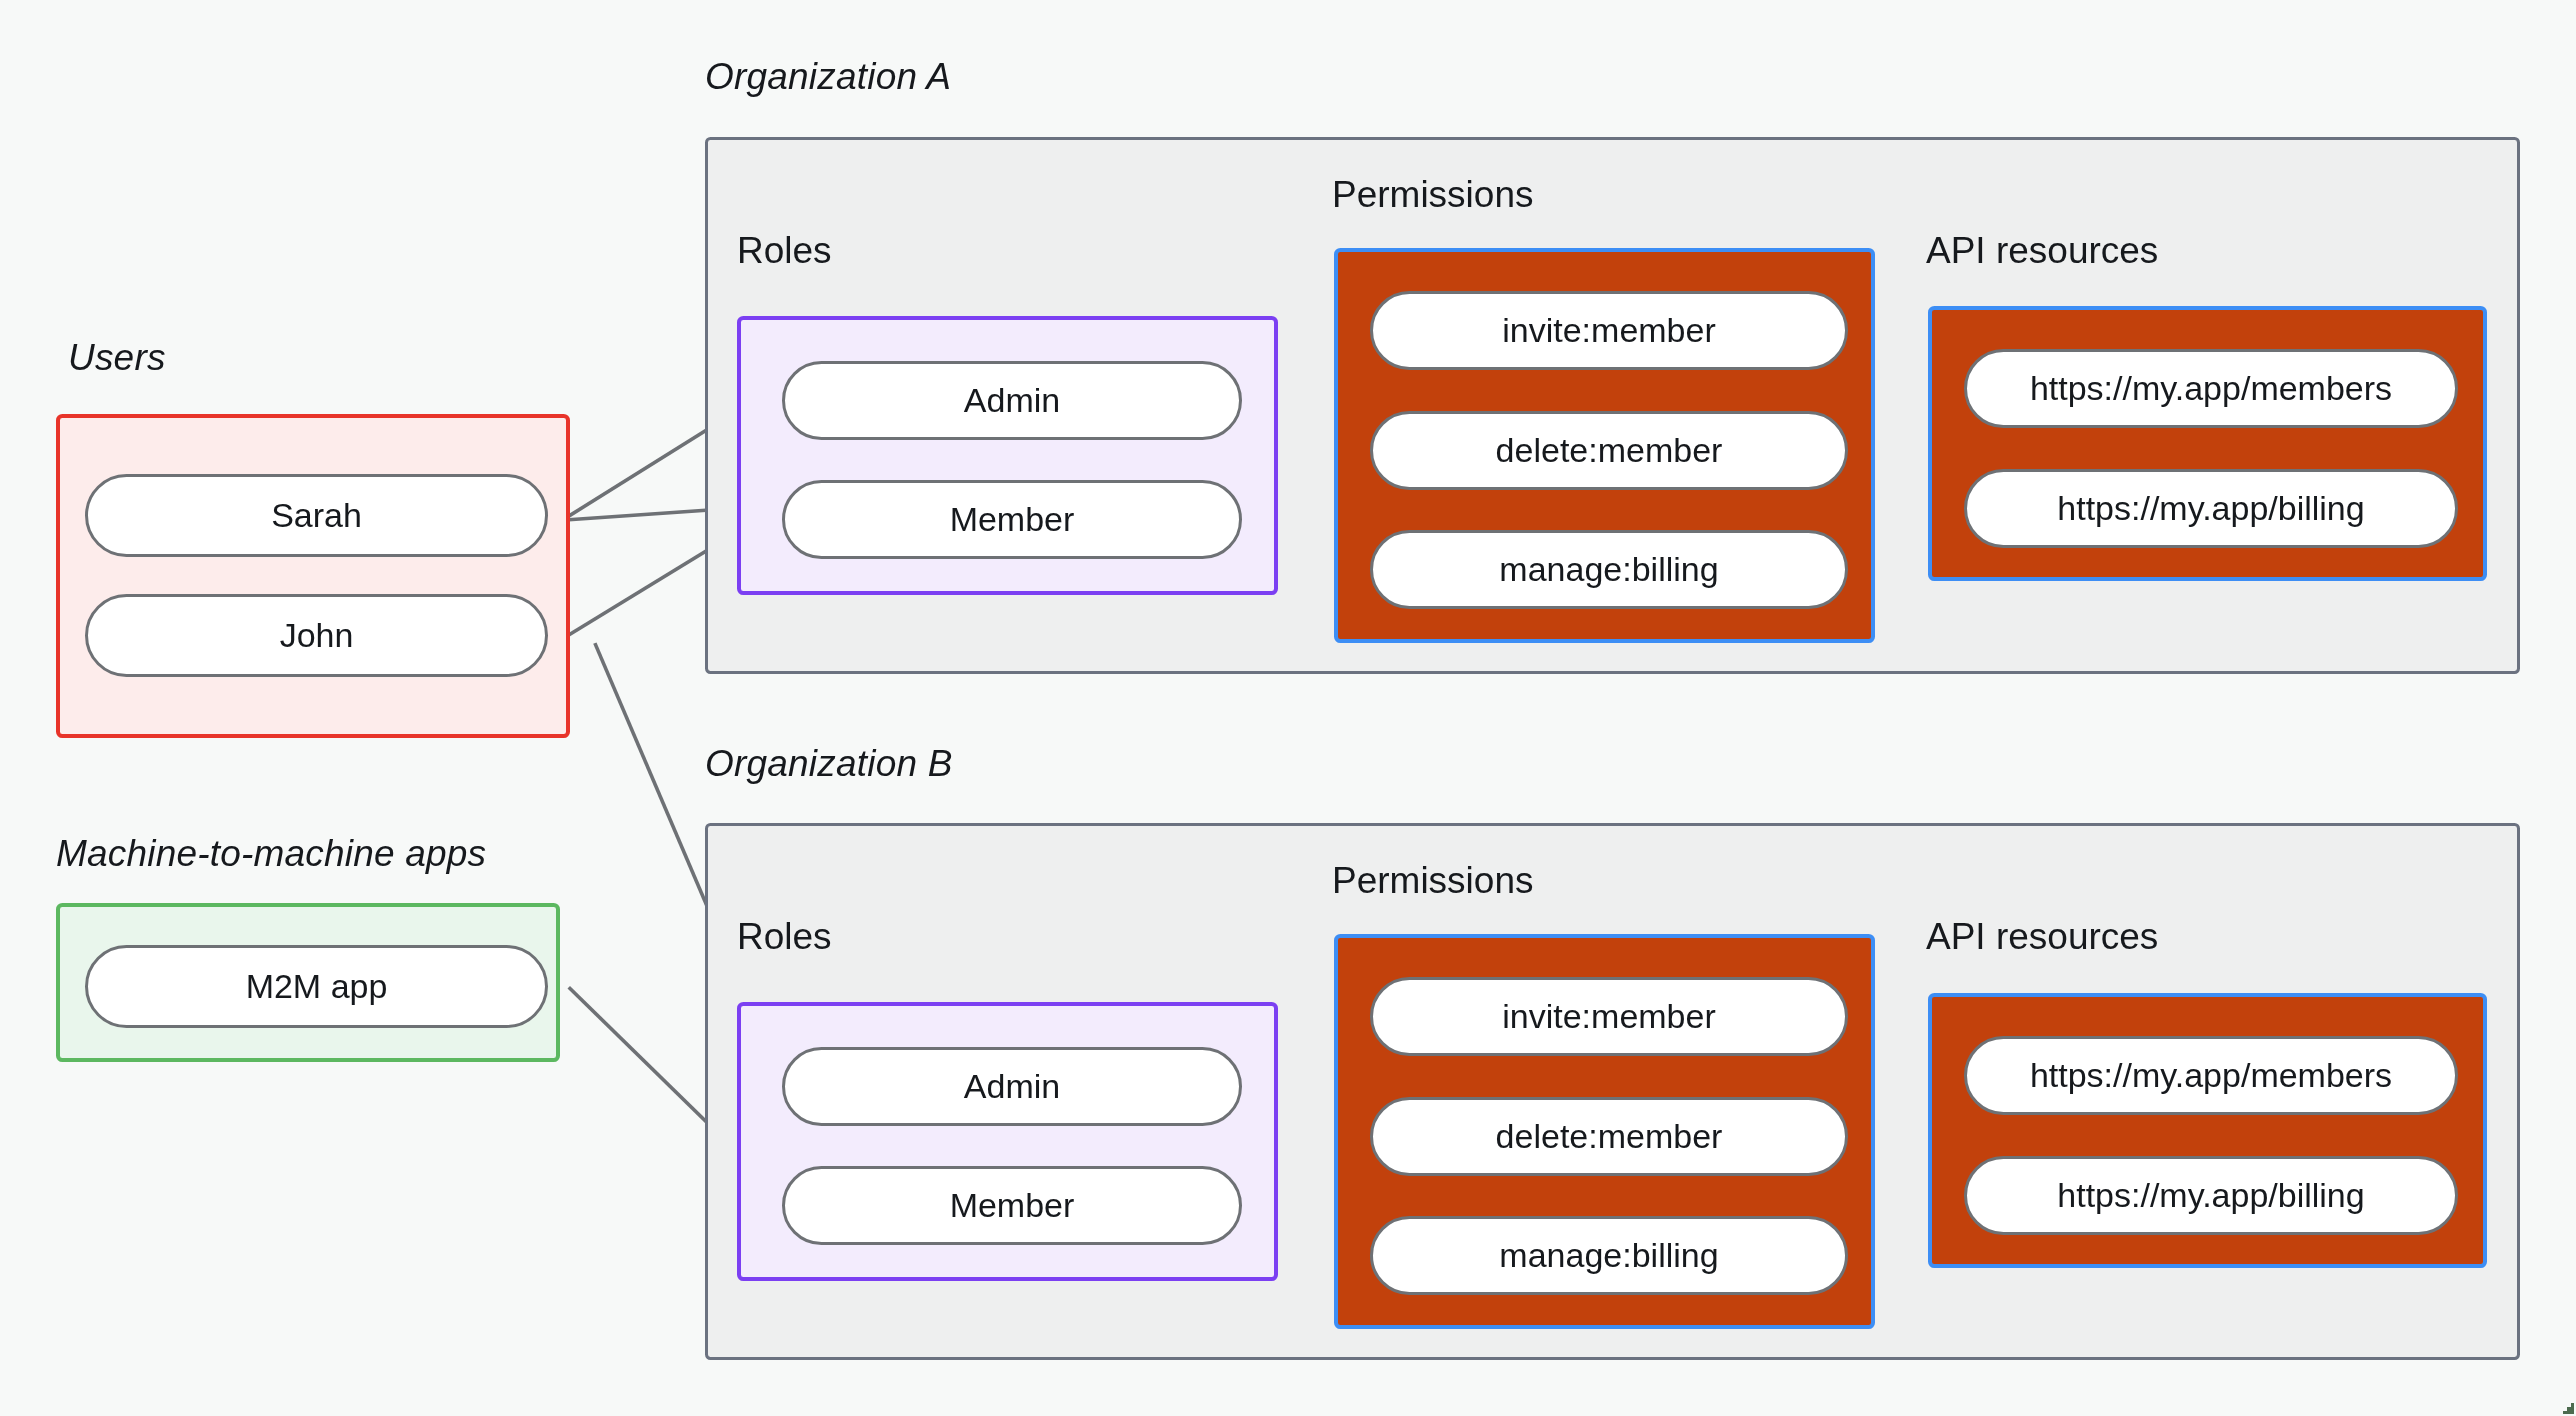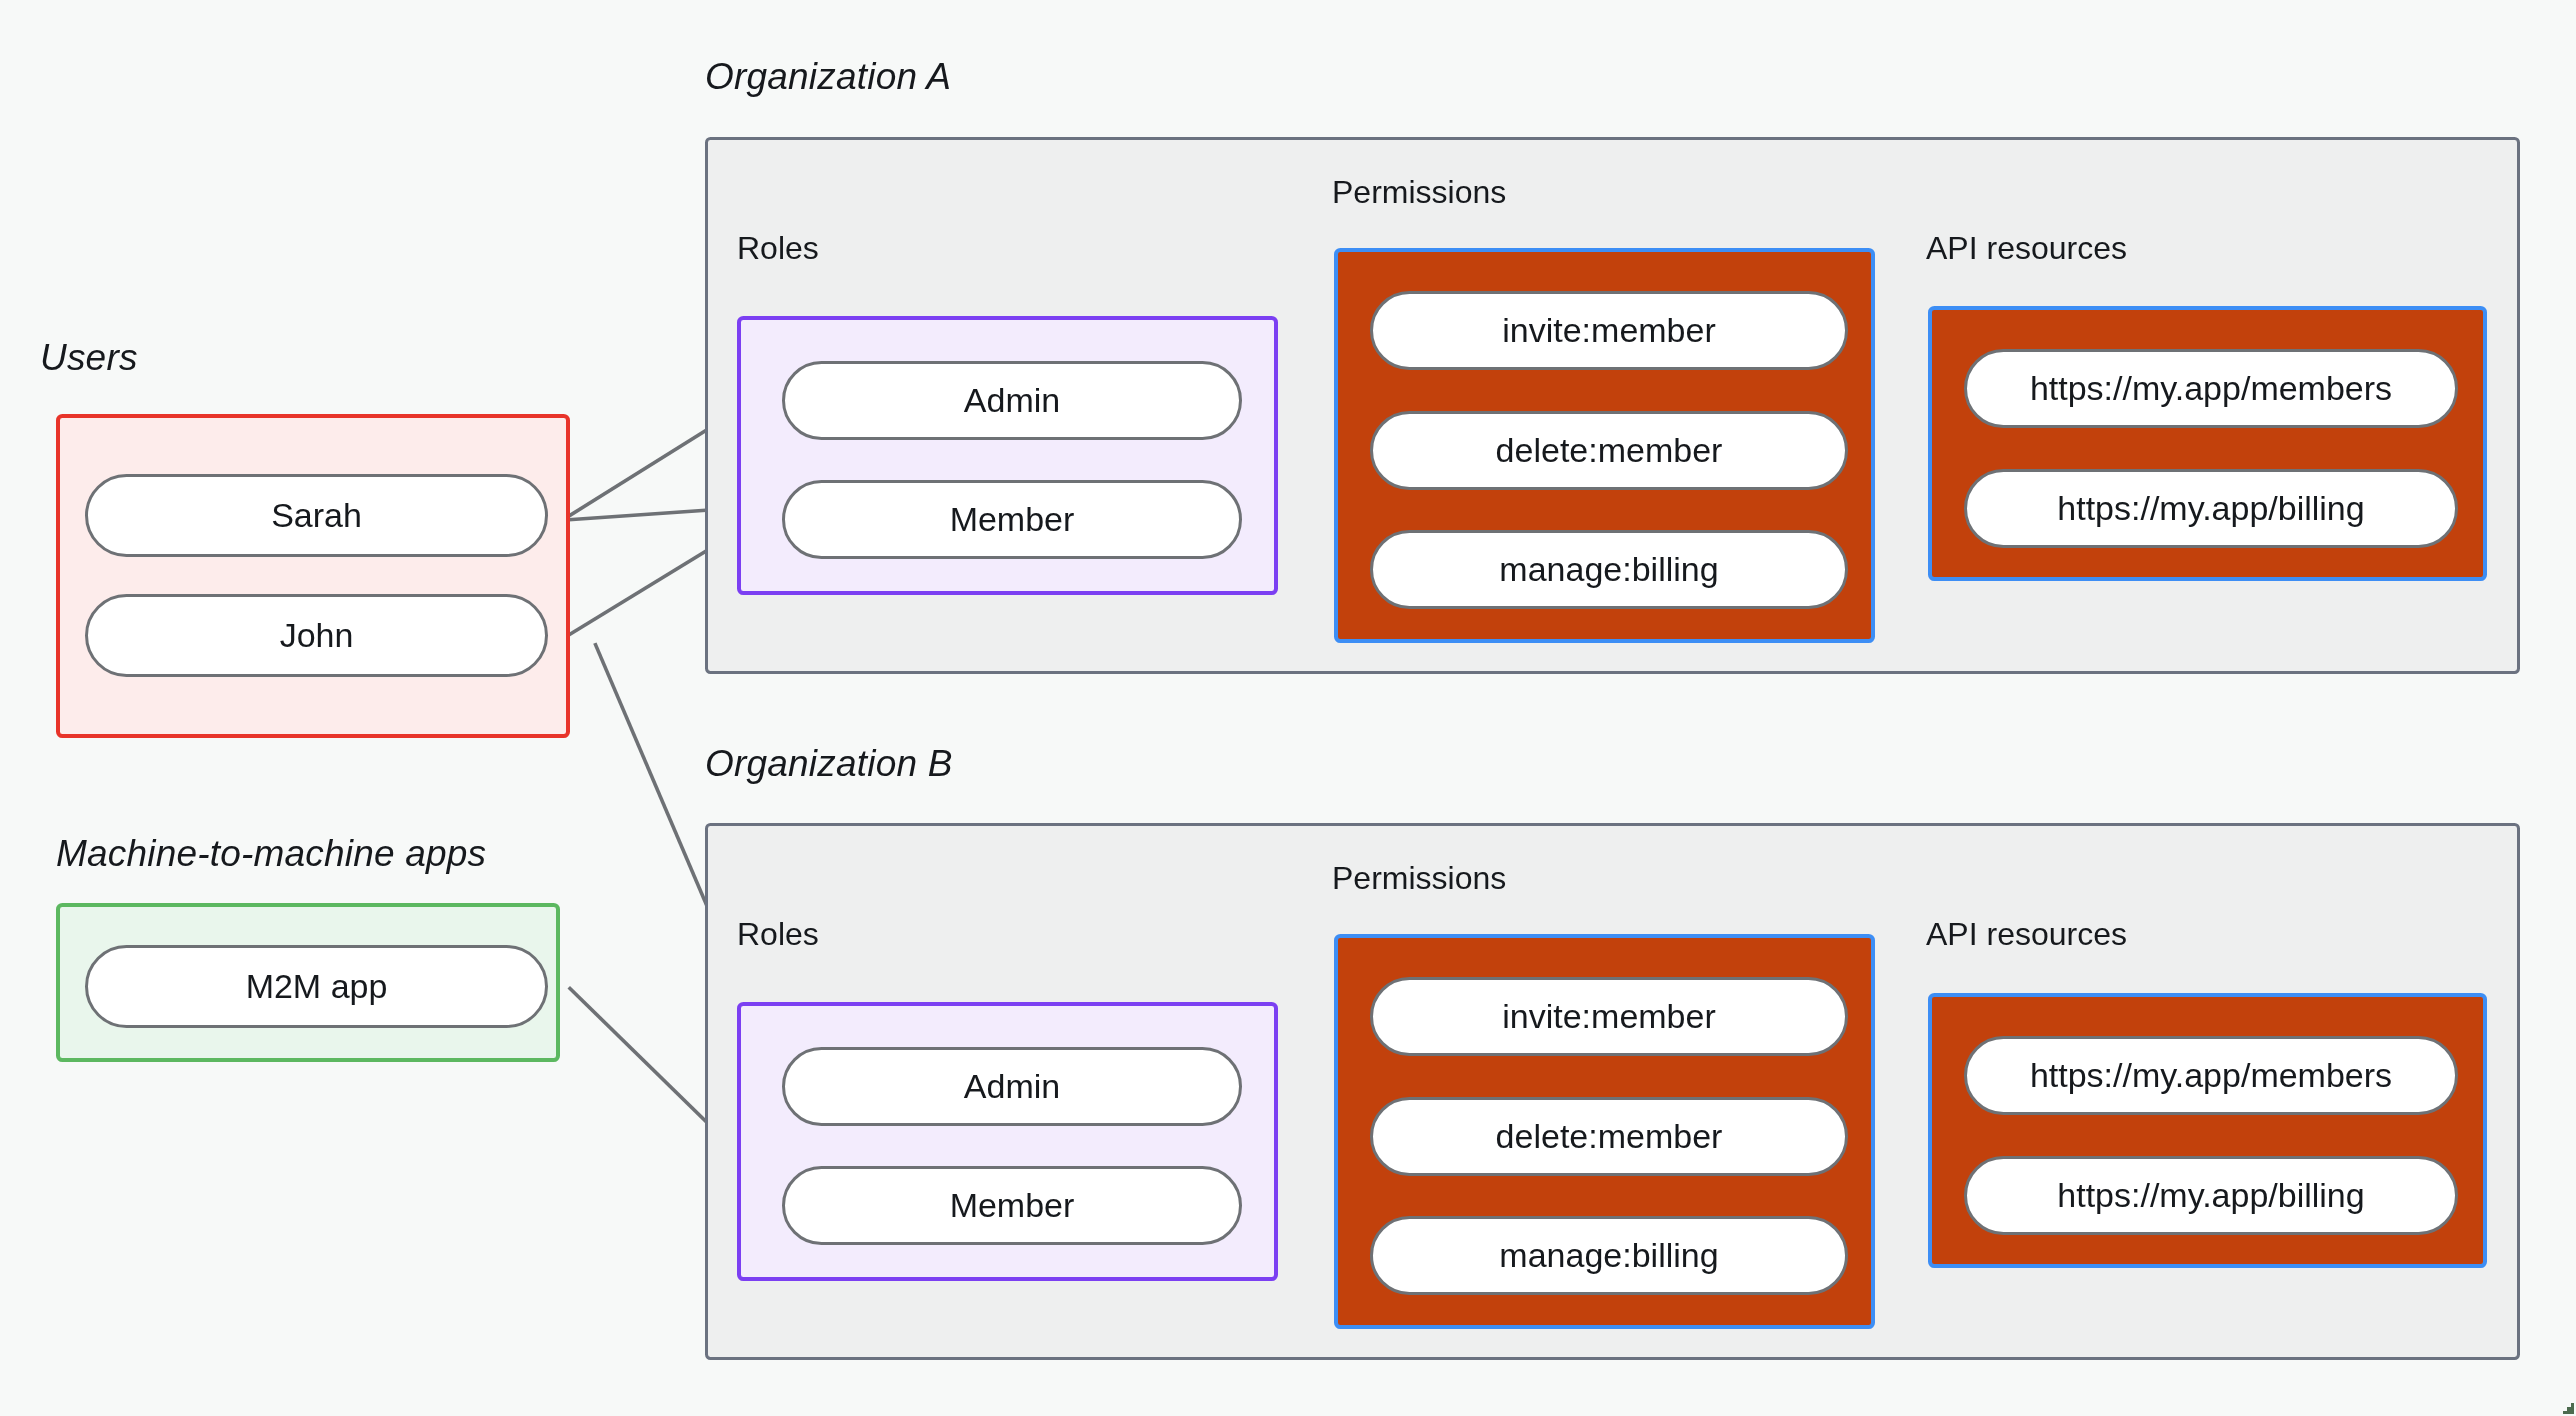--- a/index.html
+++ b/index.html
@@ -33,21 +33,21 @@
     position: absolute;
     font-size: 37px;
     color: #16191d;
     letter-spacing: 0.2px;
     white-space: nowrap;
     z-index: 3;
     font-style: italic;
   }
   .sub-label {
     position: absolute;
-    font-size: 32px;
+    font-size: 37px;
     color: #16191d;
     white-space: nowrap;
     z-index: 3;
   }
   .org-box {
     position: absolute;
     background: #eeefef;
     border: 3.6px solid #6b7280;
     border-radius: 5.4px;
     box-sizing: border-box;
@@ -161,21 +161,21 @@
       <circle cx="2176" cy="428" r="12"></circle>
       <circle cx="2176" cy="561" r="12"></circle>
       <circle cx="1515" cy="1124" r="12"></circle>
       <circle cx="1515" cy="1256" r="12"></circle>
       <circle cx="1515" cy="1389" r="12"></circle>
       <circle cx="2176" cy="1190" r="12"></circle>
       <circle cx="2176" cy="1323" r="12"></circle>
     </g>
   </svg>
 
-  <div class="group-label" style="left:40px; top:337px;">Users</div>
+  <div class="group-label" style="left:68px; top:337px;">Users</div>
 
   <div class="inner-box users" style="left:56px; top:414px; width:514px; height:324px;">
     <div class="pill" style="left:25px; top:56px; width:463px; height:83px;">Sarah</div>
     <div class="pill" style="left:25px; top:176px; width:463px; height:83px;">John</div>
   </div>
 
   <div class="group-label" style="left:56px; top:833px;">Machine-to-machine apps</div>
 
   <div class="inner-box m2m" style="left:56px; top:903px; width:504px; height:159px;">
     <div class="pill" style="left:25px; top:38px; width:463px; height:83px;">M2M app</div>

